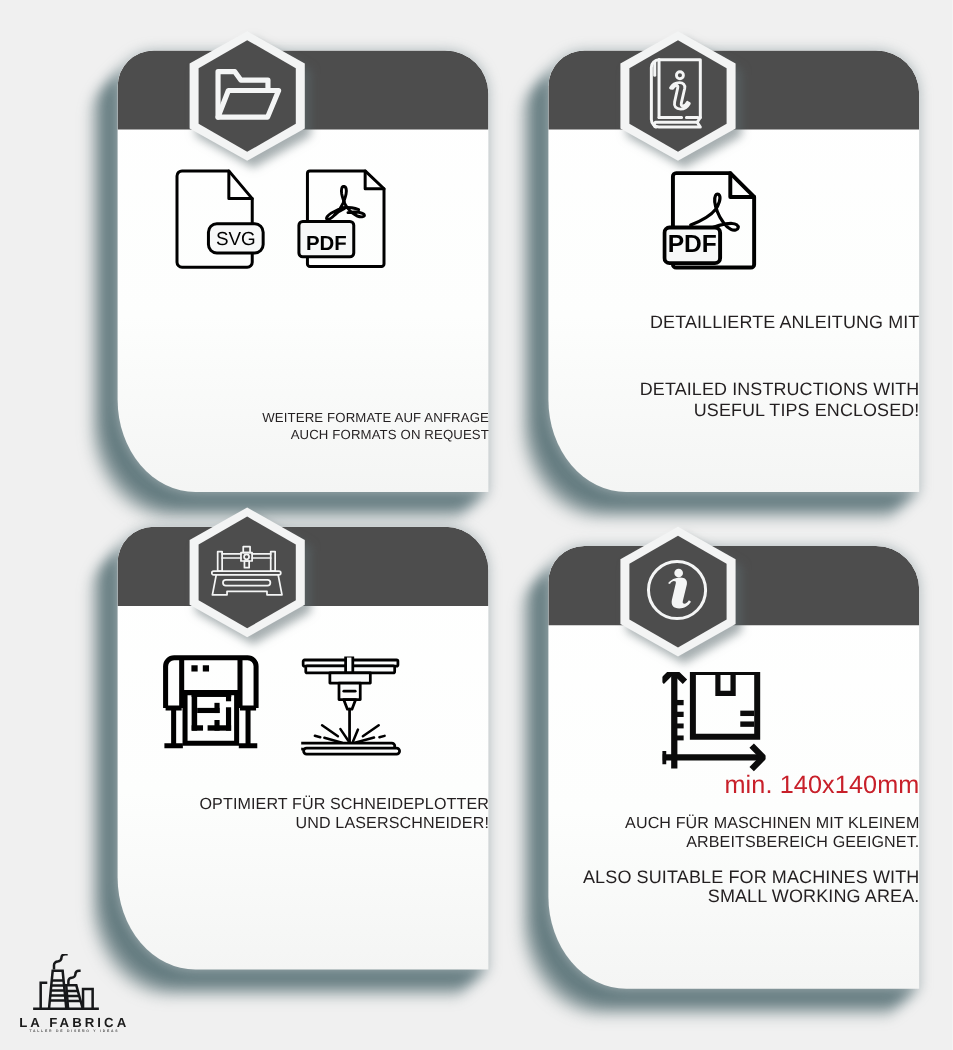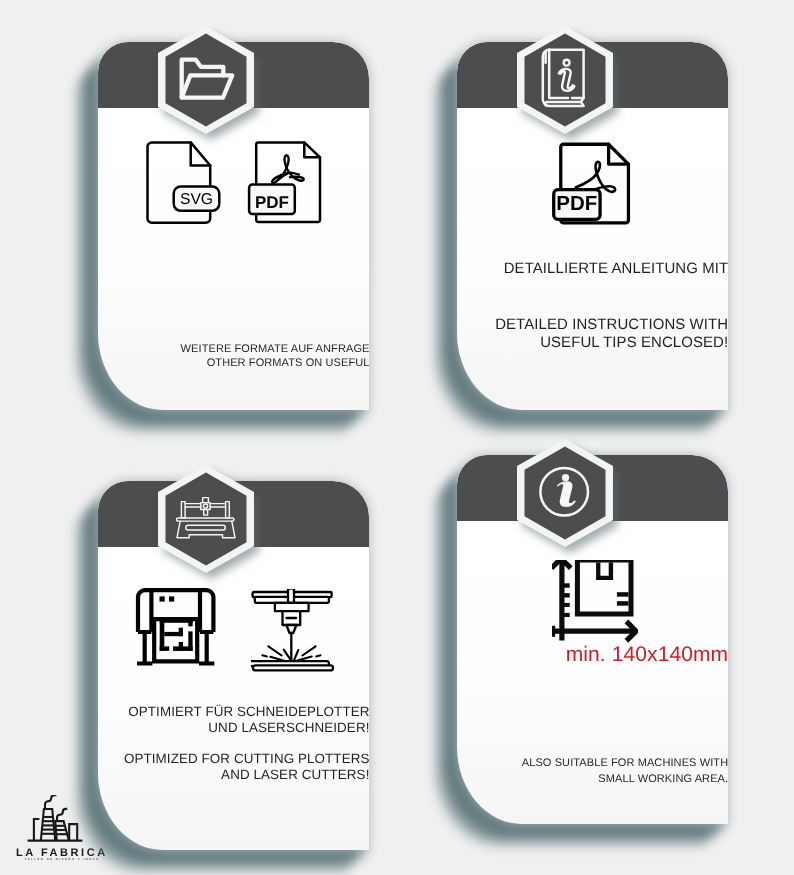--- a/index.html
+++ b/index.html
@@ -4,21 +4,21 @@
 <style>
   html,body{margin:0;padding:0;}
   body{width:794px;height:875px;overflow:hidden;
        font-family:"Liberation Sans",sans-serif;
        -webkit-font-smoothing:antialiased;
        text-rendering:geometricPrecision;}
   svg text{-webkit-font-smoothing:antialiased;}
   .page{position:relative;width:794px;height:875px;background:#f0f0f0;}
 
   
-  .card{position:absolute;}
+  .card{position:absolute;padding-left:38px;}
   .card-shadow{
     position:absolute;left:0;top:0;width:100%;height:100%;
     border-radius:30px 36px 0px 65px / 30px 36px 0px 77px;
     background:rgba(96,120,125,.48);
     filter:blur(5.5px);
     box-shadow:
       -1px 1px 0 rgba(96,120,125,0.461),
       -2px 2px 0 rgba(96,120,125,0.443),
       -3px 3px 0 rgba(96,120,125,0.424),
       -4px 4px 0 rgba(96,120,125,0.406),
@@ -161,21 +161,21 @@
           <path d="M7.7 22.8 C9.5 21.3 12.2 19.5 14.6 18.4"></path>
         </g>
         <rect x="3.1" y="44.6" width="45.7" height="29.4" rx="3.2" fill="#f7f8f8" stroke="#000" stroke-width="2.5"></rect>
         <text x="26.0" y="68.4" font-family="'Liberation Sans',sans-serif" font-size="17" font-weight="bold" fill="#000" text-anchor="middle">PDF</text>
       </svg>
     </div>
 
 
     <div class="ctext" style="top:300.1px;font-size:11px;line-height:14.0px;">
       <div>WEITERE FORMATE AUF ANFRAGE</div>
-      <div>OTHER FORMATS ON USEFUL</div>
+      <div>AUCH FORMATS ON REQUEST</div>
     </div>
   </div>
 
   <div class="card" style="left:456.5px;top:42px;width:271.7px;height:368px;">
     <div class="card-shadow"></div>
     <div class="card-shape"></div>
     <div class="card-inner">
       <div class="card-header"></div>
     </div>
 
@@ -215,21 +215,21 @@
 
     <div class="ctext" style="top:217.9px;font-size:14.95px;line-height:17.6px;">
       <div>DETAILLIERTE ANLEITUNG MIT</div>
     </div>
     <div class="ctext" style="top:274.3px;font-size:14.95px;line-height:18.1px;">
       <div>DETAILED INSTRUCTIONS WITH</div>
       <div>USEFUL TIPS ENCLOSED!</div>
     </div>
   </div>
 
-  <div class="card" style="left:98.3px;top:481px;width:271.2px;height:369px;">
+  <div class="card" style="left:98.3px;top:439px;width:271.2px;height:369px;">
     <div class="card-shadow"></div>
     <div class="card-shape"></div>
     <div class="card-inner">
       <div class="card-header"></div>
     </div>
 
     <div class="hex-badge" style="left:51.7px;top:-23px;">
       <svg viewBox="0 0 118 130" width="118" height="130">
         <polygon class="hexouter" points="56,7 104,34 104,88 56,115 8,88 8,34" fill="#f3f4f4"></polygon>
         <polygon points="56,14.5 96.5,37.8 96.5,84.2 56,107.5 15.5,84.2 15.5,37.8" fill="#4d4d4d"></polygon>
@@ -333,24 +333,20 @@
           <path d="M51.4 66.5 L64.6 57.4"></path>
           <path d="M44.8 71.9 L60.7 67.6"></path>
           <path d="M65.2 67.4 L69.5 66.2"></path>
         </g>
       </svg>
     </div>
 
     <div class="ctext" style="top:222.8px;font-size:13.4px;line-height:15.9px;">
       <div>OPTIMIERT FÜR SCHNEIDEPLOTTER</div>
       <div>UND LASERSCHNEIDER!</div>
-    </div>
-    <div class="ctext" style="top:270.2px;font-size:13.4px;line-height:15.9px;">
-      <div>OPTIMIZED FOR CUTTING PLOTTERS</div>
-      <div>AND LASER CUTTERS!</div>
     </div>
   </div>
 
   <div class="card" style="left:456.5px;top:455px;width:271.7px;height:369px;">
     <div class="card-shadow"></div>
     <div class="card-shape"></div>
     <div class="card-inner">
       <div class="card-header"></div>
     </div>
 
@@ -392,19 +388,23 @@
           <rect x="64.9" y="32.2" width="11.6" height="4.5"></rect>
           <rect x="64.9" y="41.2" width="11.6" height="4.5"></rect>
         </g>
       </svg>
     </div>
 
     <div class="ctext" style="top:189.9px;font-size:21px;line-height:20px;color:#c8202a;">
       <div>min. 140x140mm</div>
     </div>
 
-    <div class="ctext" style="top:268.6px;font-size:11px;line-height:16.8px;margin-top:31px;">
+    <div class="ctext" style="top:222.5px;font-size:13.4px;line-height:16.8px;">
+      <div>AUCH FÜR MASCHINEN MIT KLEINEM</div>
+      <div>ARBEITSBEREICH GEEIGNET.</div>
+    </div>
+    <div class="ctext" style="top:268.6px;font-size:15px;line-height:16.8px;">
       <div>ALSO SUITABLE FOR MACHINES WITH</div>
       <div>SMALL WORKING AREA.</div>
     </div>
   </div>
 
 </div>
 
 </body></html>

